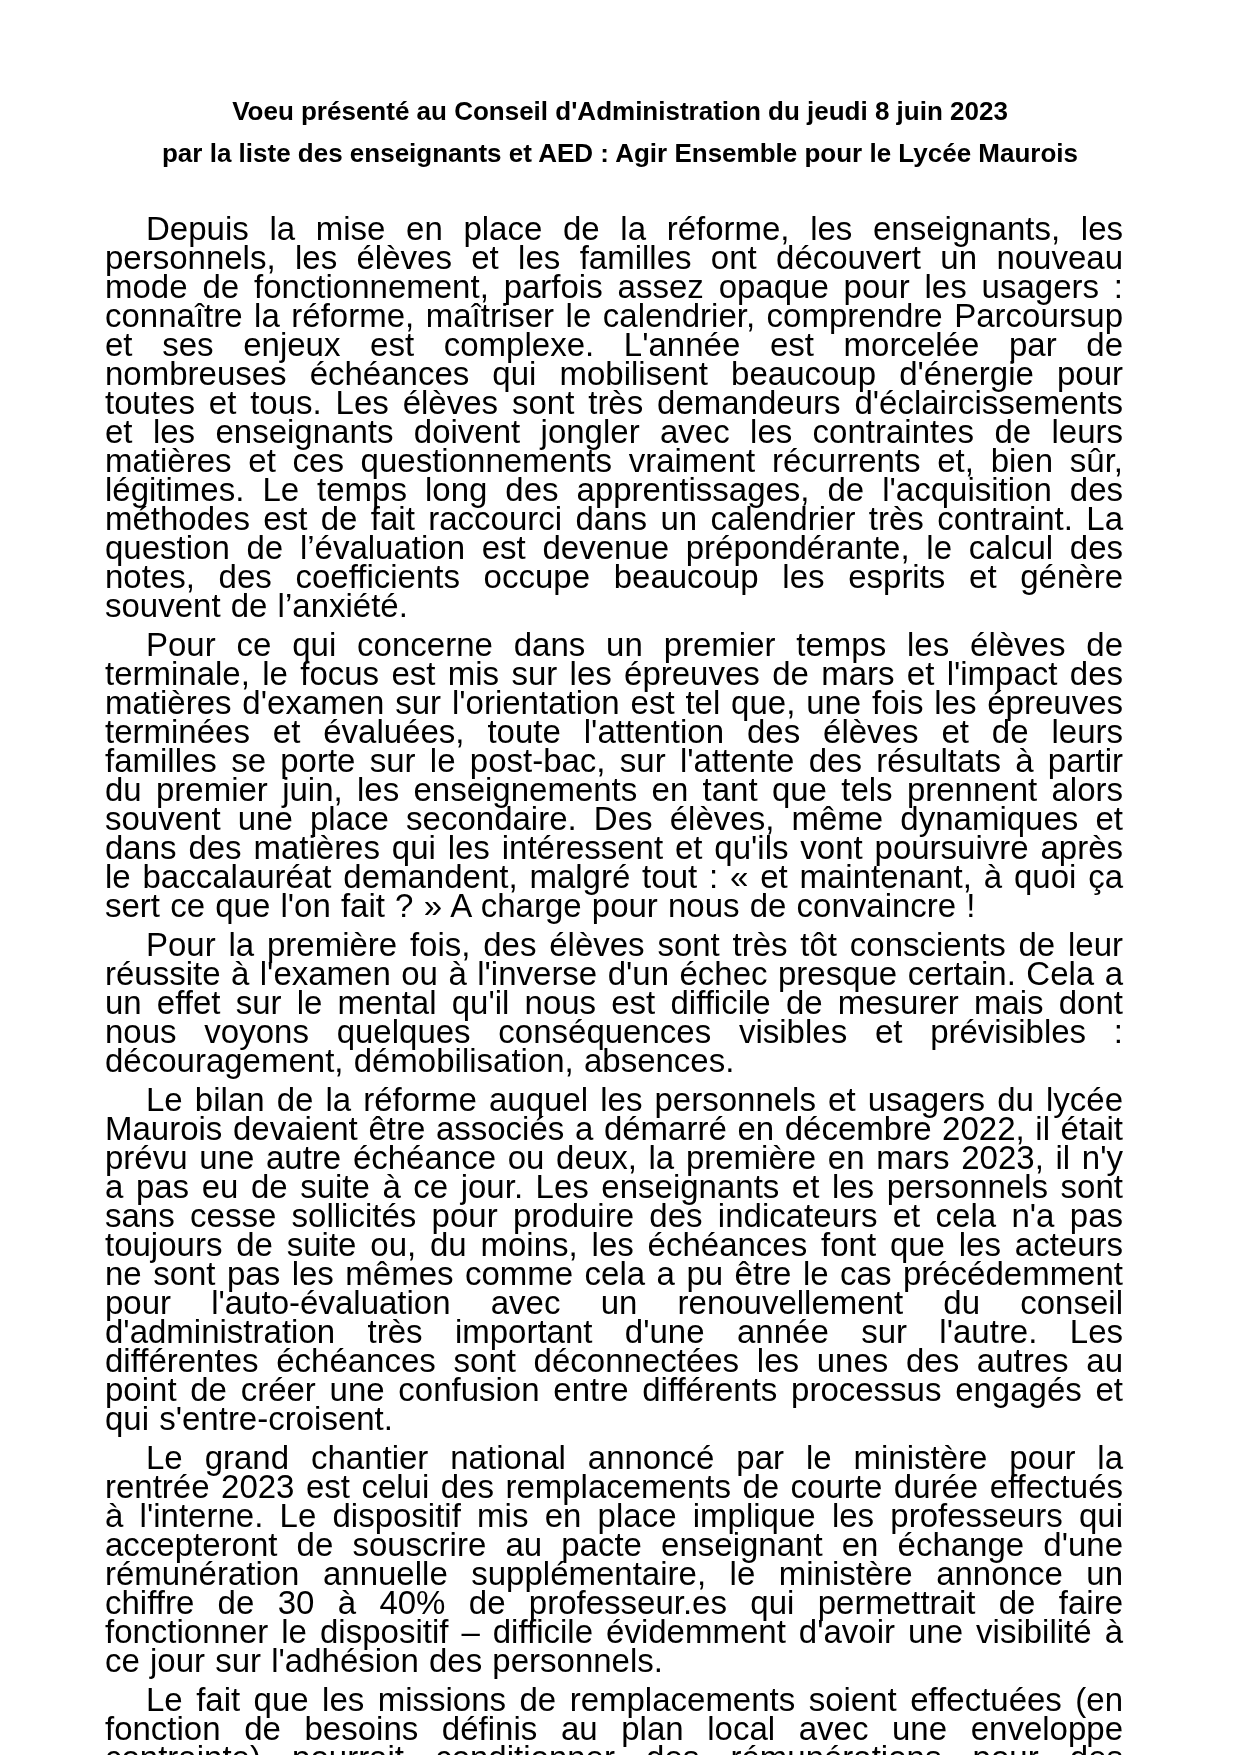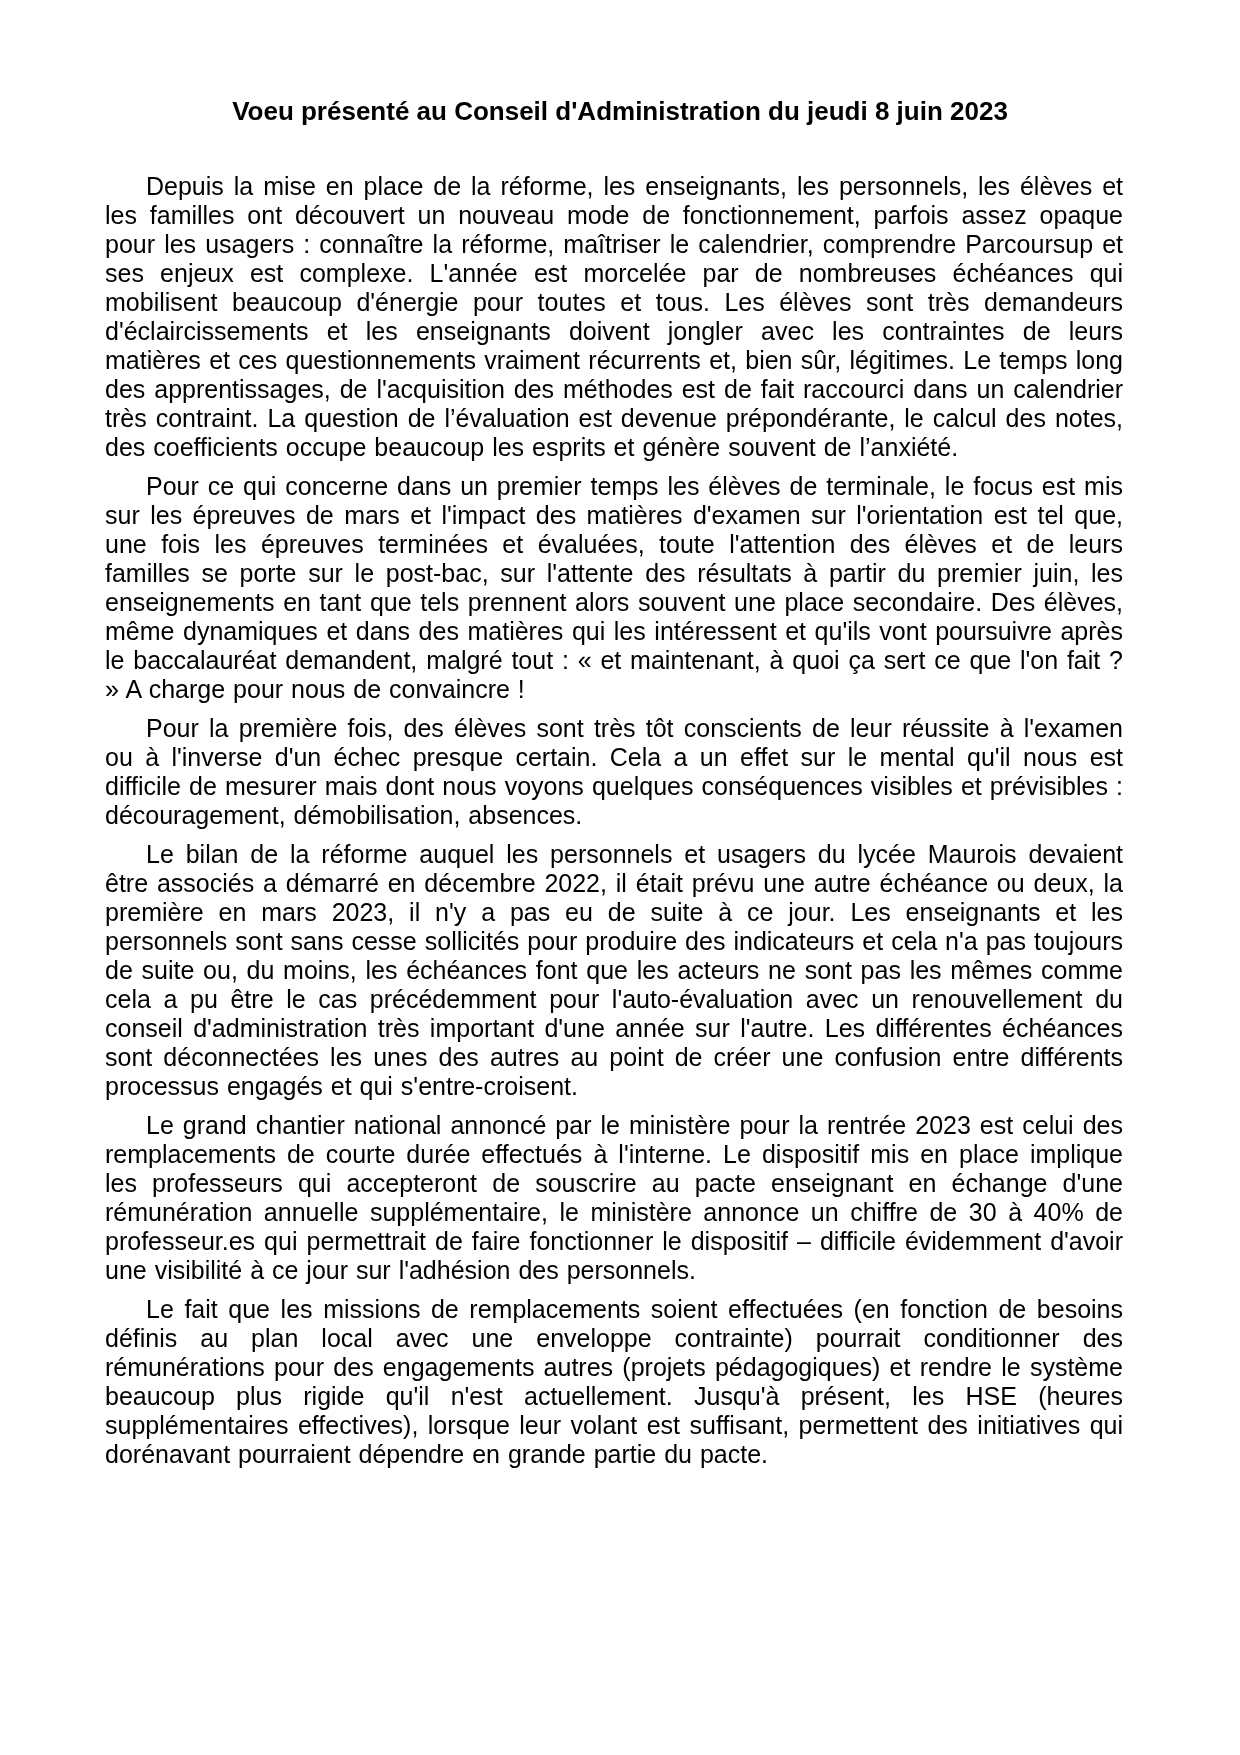--- a/index.html
+++ b/index.html
@@ -22,33 +22,34 @@
     font-size: 26px;
     font-weight: bold;
     text-align: center;
     line-height: 30px;
     margin: 0 0 12px 0;
   }
   .doc-body {
     margin-top: 46px;
   }
   .doc-body p {
-    font-size: 25px;
+    font-size: 33px;
     line-height: 29px;
     text-align: justify;
     text-indent: 41px;
     margin: 0 12px 10px 0;
     word-spacing: 1px;
   }
 </style>
 </head>
 <body>
 
 <div class="page">
   <div class="title-line">Voeu présenté au Conseil d'Administration du jeudi 8 juin 2023</div>
+  <div class="title-line">par la liste des enseignants et AED : Agir Ensemble pour le Lycée Maurois</div>
 
   <div class="doc-body">
     <p>Depuis la mise en place de la réforme, les enseignants, les personnels, les élèves et les familles ont découvert un nouveau mode de fonctionnement, parfois assez opaque pour les usagers : connaître la réforme, maîtriser le calendrier, comprendre Parcoursup et ses enjeux est complexe. L'année est morcelée par de nombreuses échéances qui mobilisent beaucoup d'énergie pour toutes et tous. Les élèves sont très demandeurs d'éclaircissements et les enseignants doivent jongler avec les contraintes de leurs matières et ces questionnements vraiment récurrents et, bien sûr, légitimes. Le temps long des apprentissages, de l'acquisition des méthodes est de fait raccourci dans un calendrier très contraint. La question de l’évaluation est devenue prépondérante, le calcul des notes, des coefficients occupe beaucoup les esprits et génère souvent de l’anxiété.</p>
     <p>Pour ce qui concerne dans un premier temps les élèves de terminale, le focus est mis sur les épreuves de mars et l'impact des matières d'examen sur l'orientation est tel que, une fois les épreuves terminées et évaluées, toute l'attention des élèves et de leurs familles se porte sur le post-bac, sur l'attente des résultats à partir du premier juin, les enseignements en tant que tels prennent alors souvent une place secondaire. Des élèves, même dynamiques et dans des matières qui les intéressent et qu'ils vont poursuivre après le baccalauréat demandent, malgré tout : « et maintenant, à quoi ça sert ce que l'on fait ? » A charge pour nous de convaincre !</p>
     <p>Pour la première fois, des élèves sont très tôt conscients de leur réussite à l'examen ou à l'inverse d'un échec presque certain. Cela a un effet sur le mental qu'il nous est difficile de mesurer mais dont nous voyons quelques conséquences visibles et prévisibles : découragement, démobilisation, absences.</p>
     <p>Le bilan de la réforme auquel les personnels et usagers du lycée Maurois devaient être associés a démarré en décembre 2022, il était prévu une autre échéance ou deux, la première en mars 2023, il n'y a pas eu de suite à ce jour. Les enseignants et les personnels sont sans cesse sollicités pour produire des indicateurs et cela n'a pas toujours de suite ou, du moins, les échéances font que les acteurs ne sont pas les mêmes comme cela a pu être le cas précédemment pour l'auto-évaluation avec un renouvellement du conseil d'administration très important d'une année sur l'autre. Les différentes échéances sont déconnectées les unes des autres au point de créer une confusion entre différents processus engagés et qui s'entre-croisent.</p>
     <p>Le grand chantier national annoncé par le ministère pour la rentrée 2023 est celui des remplacements de courte durée effectués à l'interne. Le dispositif mis en place implique les professeurs qui accepteront de souscrire au pacte enseignant en échange d'une rémunération annuelle supplémentaire, le ministère annonce un chiffre de 30 à 40% de professeur.es qui permettrait de faire fonctionner le dispositif – difficile évidemment d'avoir une visibilité à ce jour sur l'adhésion des personnels.</p>
     <p>Le fait que les missions de remplacements soient effectuées (en fonction de besoins définis au plan local avec une enveloppe contrainte) pourrait conditionner des rémunérations pour des engagements autres (projets pédagogiques) et rendre le système beaucoup plus rigide qu'il n'est actuellement. Jusqu'à présent, les HSE (heures supplémentaires effectives), lorsque leur volant est suffisant, permettent des initiatives qui dorénavant pourraient dépendre en grande partie du pacte.</p>
   </div>
 </div>

